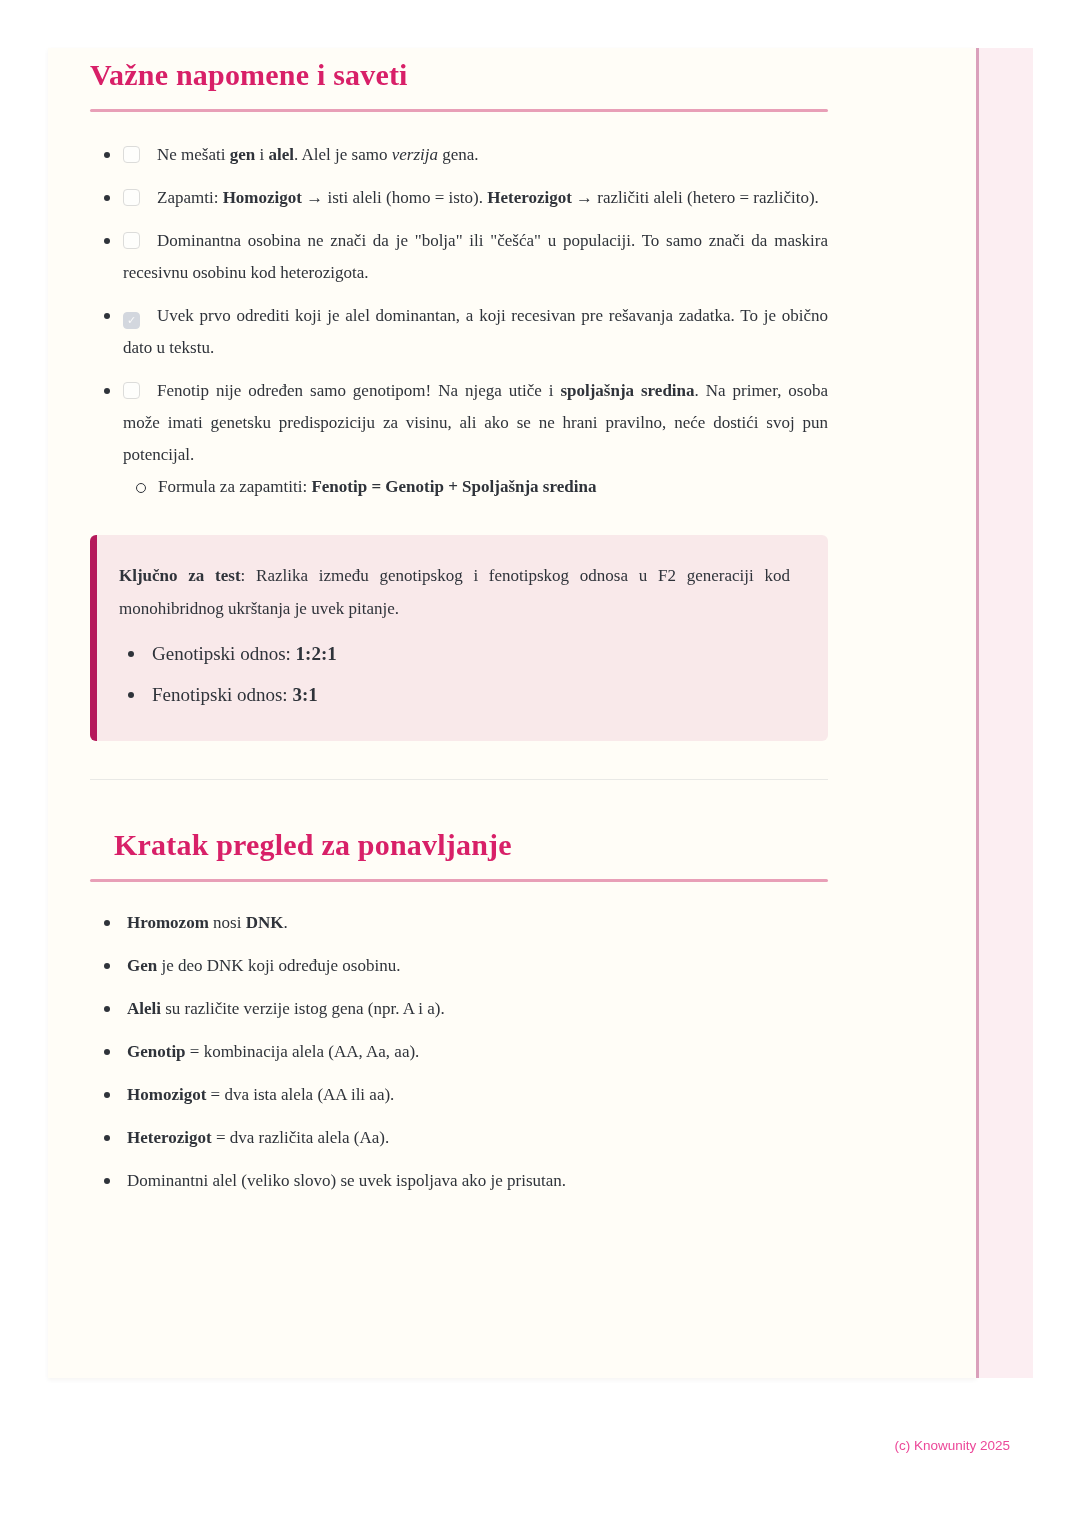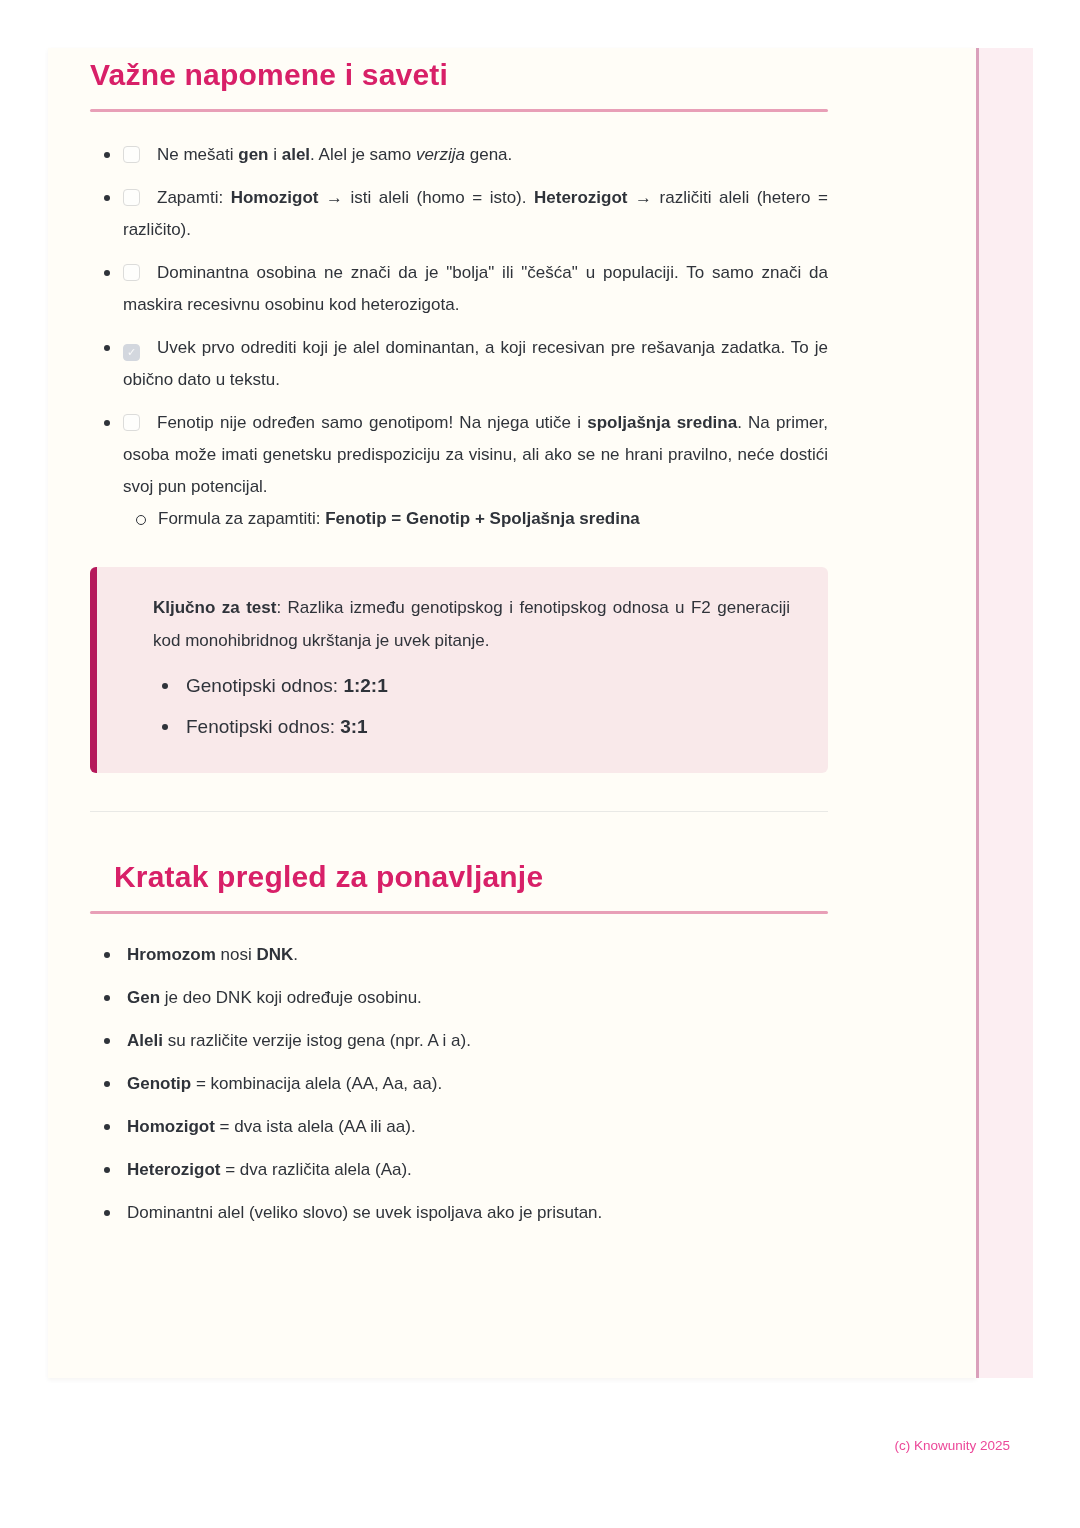--- a/index.html
+++ b/index.html
@@ -11,21 +11,21 @@
     color:#2f333a;
     position:relative;
     overflow:hidden;
   }
   .card {
     position:absolute; left:48px; top:48px;
     width:928px; height:1330px;
     background:#fffdf7;
     box-shadow:0 2px 4px rgba(120,100,80,.07);
   }
-  .content { padding:8px 100px 0 42px; width:880px; }
+  .content { padding:8px 100px 0 42px; width:880px;font-family:Liberation Serif, serif; }
 
   .section-title {
     font-size:30px; line-height:38px; font-weight:700;
     color:#d82068; margin:0; letter-spacing:.2px;
   }
   .rule-pink {
     height:3px; background:#e89fb7; border:none;
     margin:15px 0 0 0; border-radius:2px;
   }
   .divider { height:1px; background:#e9e9e6; border:none; margin:38px 0 0 0; }
@@ -59,21 +59,21 @@
     content:""; position:absolute; left:13px; top:12px;
     width:8px; height:8px; border:1.5px solid #2f333a; border-radius:50%;
     background:transparent;
   }
 
   .callout {
     margin-top:32px;
     background:#f9e9ea;
     border-left:7px solid #b5195b;
     border-radius:6px;
-    padding:24px 38px 22px 56px;
+    padding:24px 38px 22px 22px;
   }
   .callout-intro { margin:0; font-size:17px; line-height:33px; text-align:justify; }
   .callout-list { margin-top:12px; }
   .callout-item {
     position:relative; padding-left:33px;
     font-size:19px; line-height:33px; margin-bottom:8px;
   }
   .callout-item::before {
     content:""; position:absolute; left:9px; top:14px;
     width:6px; height:6px; border-radius:50%; background:#2f333a;

